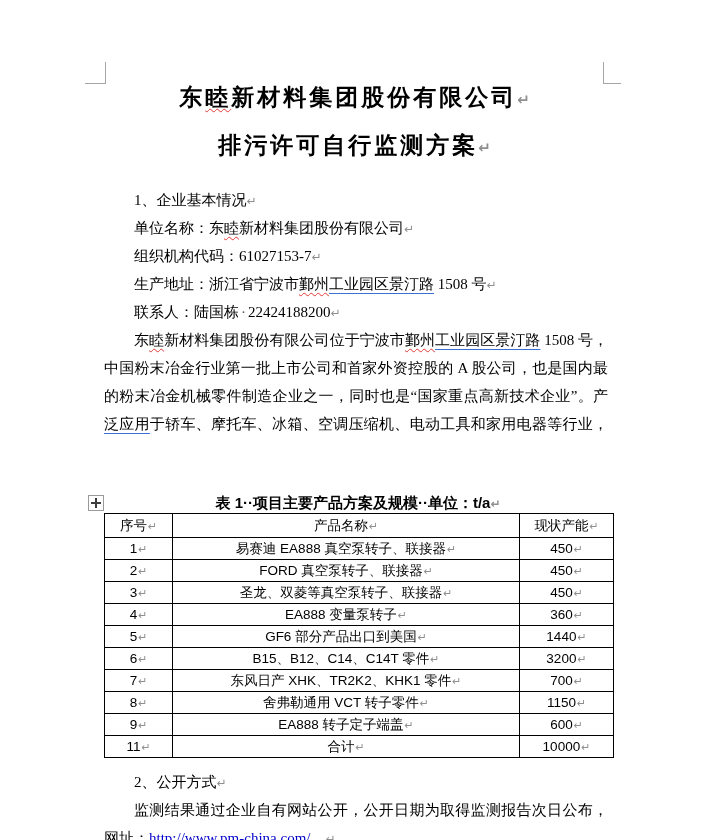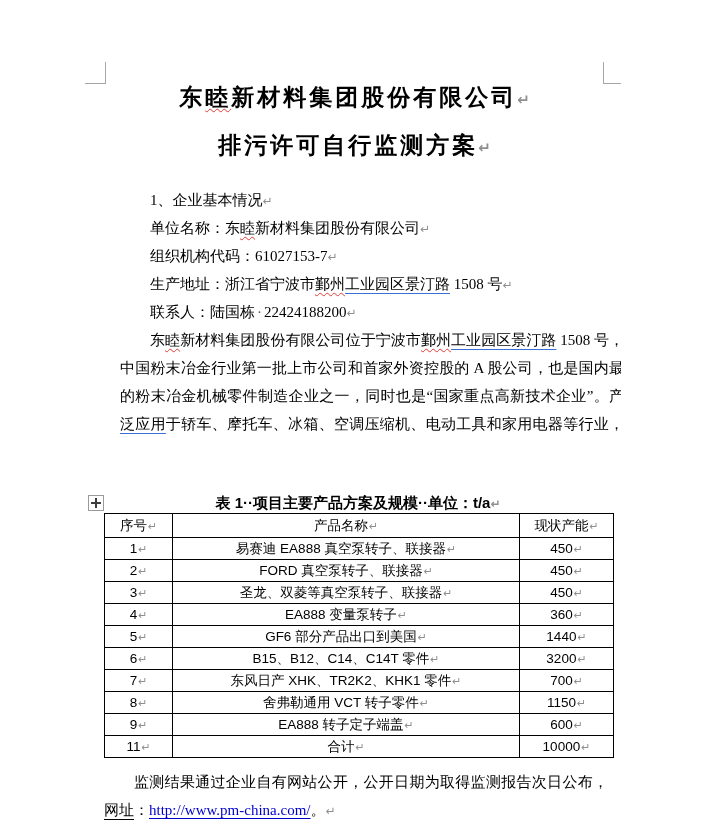--- a/index.html
+++ b/index.html
@@ -19,21 +19,21 @@
   .pm-big{font-size:15px;}
   .sdot{color:#555;padding:0 2px;}
 
   .title-line{
     position:absolute;left:104px;width:504px;text-align:center;
     font-weight:bold;font-size:23px;letter-spacing:3px;line-height:28px;white-space:nowrap;
   }
   #title1{top:84px;}
   #title2{top:132px;}
 
-  #body-text{position:absolute;left:104px;top:186px;width:504px;font-size:15px;line-height:28px;margin-left:16px;}
+  #body-text{position:absolute;left:104px;top:186px;width:504px;font-size:15px;line-height:28px;}
   .line{height:28px;white-space:nowrap;}
   .indent{text-indent:30px;}
   .just{white-space:normal;text-align:justify;text-align-last:justify;height:28px;overflow:hidden;}
 
   .sq{text-decoration:underline;text-decoration-style:wavy;text-decoration-color:#e53935;text-decoration-thickness:1px;text-underline-offset:3px;text-decoration-skip-ink:none;}
   .ublue{text-decoration:underline;text-decoration-color:#3a6fd8;text-decoration-thickness:1px;text-underline-offset:4px;text-decoration-skip-ink:none;}
   .ublack{text-decoration:underline;text-decoration-color:#000;text-decoration-thickness:1px;text-underline-offset:4px;text-decoration-skip-ink:none;}
   a.doclink{color:#0000cc;text-decoration:underline;text-underline-offset:3px;}
 
   #tbl-caption{
@@ -199,17 +199,18 @@
         <span class="pm">↵</span>
       </div>
     <div class="rm">
         <span class="pm">↵</span>
       </div>
   </div>
 
   <div id="resize-handle"></div>
 
   <div id="tail-text">
+    <div class="line indent"><span>2、公开方式</span><span class="pm">↵</span></div>
     <div class="line just indent"><span>监测结果通过企业自有网站公开，公开日期为取得监测报告次日公布，公布</span></div>
     <div class="line"><span class="ublack">网址</span><span>：</span><a class="doclink" href="#">http://www.pm-china.com/</a><span>。</span><span class="pm">↵</span></div>
   </div>
 
 </div>
 
 </body></html>

